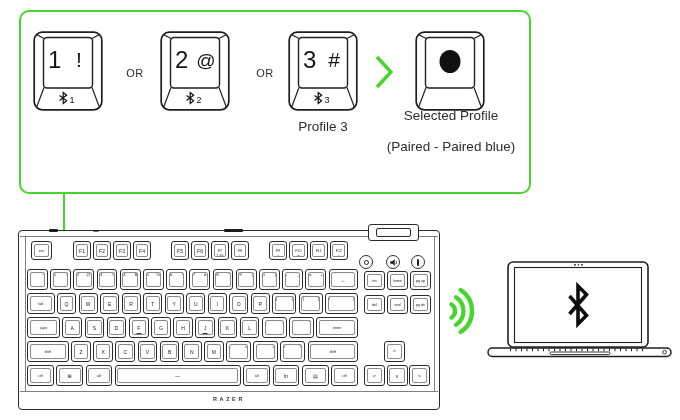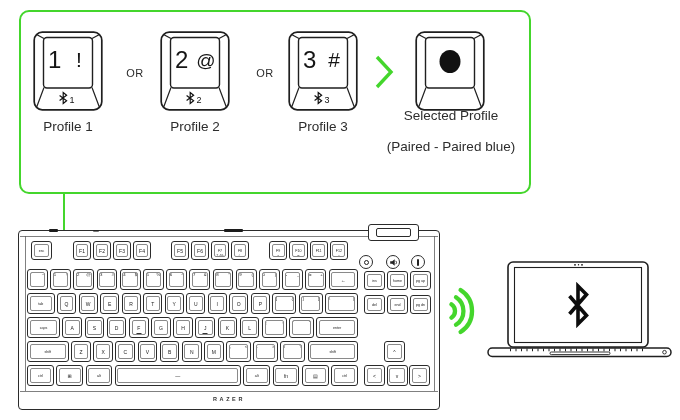--- a/index.html
+++ b/index.html
@@ -91,22 +91,20 @@
 
   <div class="capwrap" id="cap-sel" style="left:415px;top:31px;">
       <svg width="70" height="80" viewBox="0 0 70 80">
         <rect x="1.2" y="1.2" width="67.6" height="77.6" rx="8" fill="#fff" stroke="#1f1f1f" stroke-width="1.7"></rect>
         <rect x="10.5" y="6.5" width="49" height="50.5" rx="3.5" fill="#fff" stroke="#1f1f1f" stroke-width="1.4"></rect>
         <path d="M3.5 3.5 L11 7.5 M66.5 3.5 L59 7.5 M3.5 76.5 L11 56.5 M66.5 76.5 L59 56.5" stroke="#1f1f1f" stroke-width="1.2" fill="none"></path>
         <ellipse cx="35" cy="30.5" rx="10.5" ry="11.5" fill="#111"></ellipse>
       </svg>
     </div>
 
-  <div class="profile-label" style="left:18px;">Profile 1</div>
-  <div class="profile-label" style="left:145px;">Profile 2</div>
   <div class="profile-label" style="left:273px;">Profile 3</div>
   <div class="sel-label" style="top:108px;">Selected Profile</div>
   <div class="sel-label" style="top:139px;">(Paired - Paired blue)</div>
 
   <div id="connector" style="height: 71.5px;"></div>
   <div id="hl-rect" style="left: 45.7031px; top: 265.5px; width: 77.1094px; height: 31px;"></div>
 
   <div id="kb">
     <div class="bevel" style="left:1px;right:1px;top:4.5px;height:1px;"></div>
     <div class="bevel" style="left:6px;top:5px;width:1px;height:155px;"></div>

